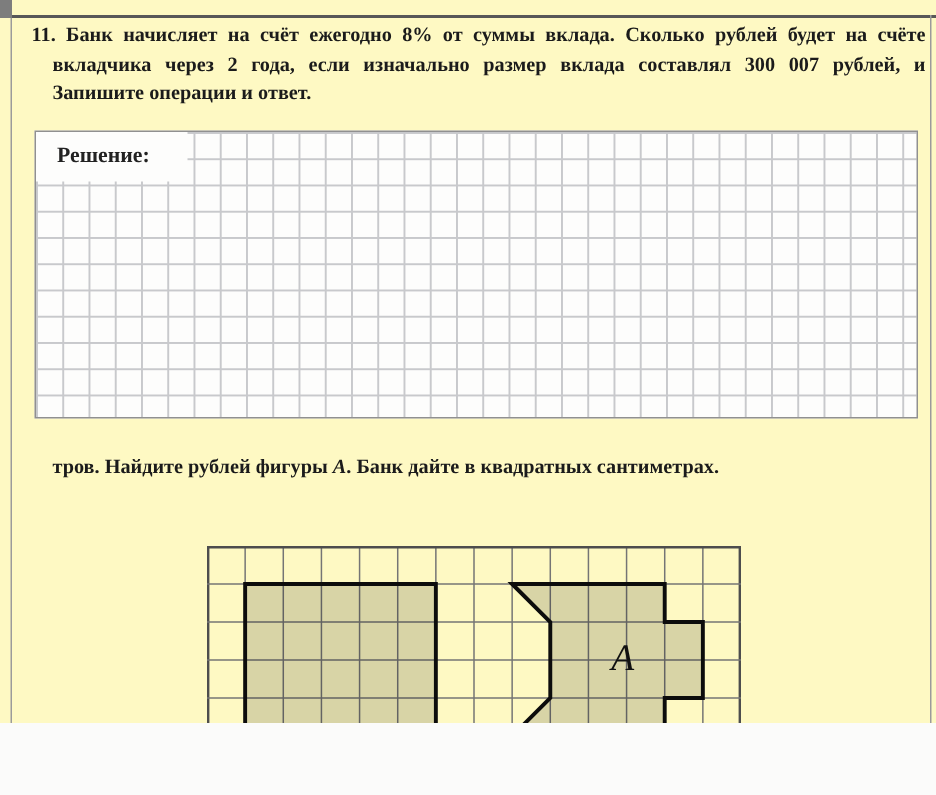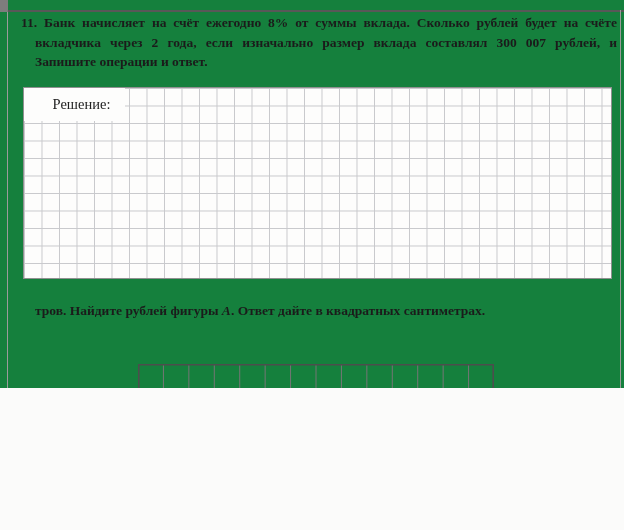--- a/index.html
+++ b/index.html
@@ -1,17 +1,17 @@
 <!DOCTYPE html>
 <html><head>
 <meta charset="utf-8">
 <style>
   html,body{margin:0;padding:0;}
   body{width:624px;height:530px;background:#fbfbfa;font-family:"Liberation Serif",serif;}
-  .page{position:relative;width:624px;height:388px;background:#15803d;overflow:hidden;}
+  .page{position:relative;width:624px;height:482px;background:#fef9c3;overflow:hidden;}
 
   
   .border-top{position:absolute;left:0;top:10px;width:624px;height:2px;background:#585858;}
   .border-left{position:absolute;left:7px;top:0;width:1px;height:530px;background:#9b9b9b;}
   .border-right{position:absolute;left:620px;top:10px;width:1px;height:520px;background:#9b9b9b;}
   .corner-mark{position:absolute;left:0;top:0;width:8px;height:12px;background:#7d7d7d;}
 
   
   .ptext{position:absolute;left:21px;width:596px;color:#1b1b1b;font-weight:bold;
          font-size:13.5px;line-height:19.5px;}
@@ -22,21 +22,21 @@
   .ind{padding-left:14px;}
   .it{font-style:italic;}
 
   
   .solution-box{position:absolute;left:23px;top:87px;width:589px;height:192px;
     border:1px solid #909090;background-color:#fdfdfc;
     background-image:linear-gradient(to right,#c8c9cc 1px,transparent 1px),
                      linear-gradient(to bottom,#c8c9cc 1px,transparent 1px);
     background-size:17.5px 17.5px;box-sizing:border-box;}
   .label-box{position:absolute;background:#fdfdfc;display:flex;align-items:center;
-    color:#222;font-weight:normal;font-size:14.5px;justify-content:center;}
+    color:#222;font-weight:bold;font-size:14.5px;}
   .label-box.solution{left:0;top:0;width:87px;height:33px;padding-left:14px;}
   .label-box.answer{left:0;top:137px;width:87px;height:47px;padding-left:22px;}
 
   
   .figure{position:absolute;left:138px;top:364px;width:356px;height:152px;}
   .figure svg{display:block;}
 </style>
 </head>
 <body>
 
@@ -53,21 +53,21 @@
     <div class="pline ind">Запишите операции и ответ.</div>
   </div>
 
   <div class="solution-box">
     <div class="label-box solution">
       <span>Решение:</span>
     </div>
   </div>
 
   <div class="ptext p12">
-    <div class="pline ind"><span>тров. Найдите рублей фигуры </span><span class="it">A</span><span>. Ответ дайте в квадратных сантиметрах.</span></div>
+    <div class="pline ind"><span>тров. Найдите рублей фигуры </span><span class="it">A</span><span>. Банк дайте в квадратных сантиметрах.</span></div>
   </div>
 
   <div class="figure" id="figure">
       <svg width="356" height="152" viewBox="0 0 356 152">
         <line x1="0.8" y1="0" x2="0.8" y2="152" stroke="#4d4d4d" stroke-width="1.6"></line>
         <line x1="25.428571428571427" y1="0" x2="25.428571428571427" y2="152" stroke="#757575" stroke-width="1"></line>
         <line x1="50.857142857142854" y1="0" x2="50.857142857142854" y2="152" stroke="#757575" stroke-width="1"></line>
         <line x1="76.28571428571428" y1="0" x2="76.28571428571428" y2="152" stroke="#757575" stroke-width="1"></line>
         <line x1="101.71428571428571" y1="0" x2="101.71428571428571" y2="152" stroke="#757575" stroke-width="1"></line>
         <line x1="127.14285714285714" y1="0" x2="127.14285714285714" y2="152" stroke="#757575" stroke-width="1"></line>

